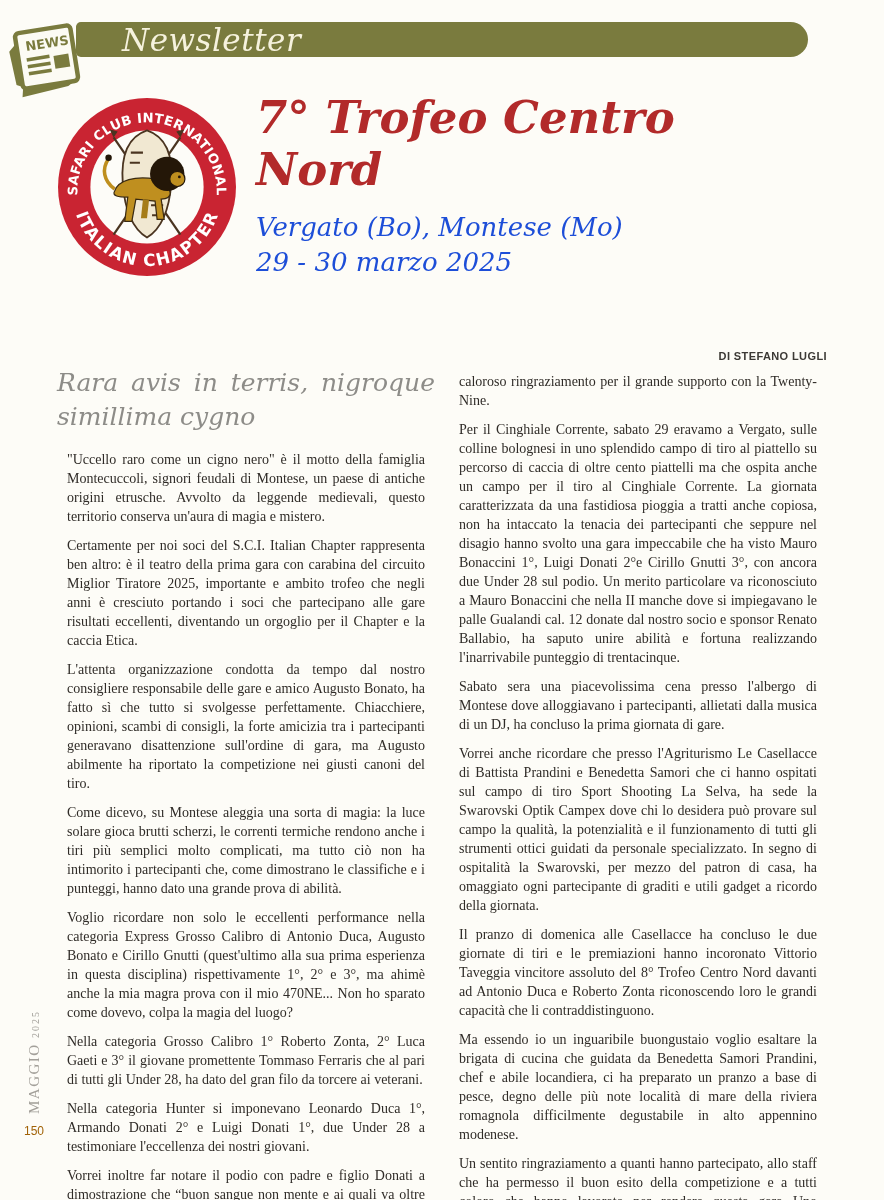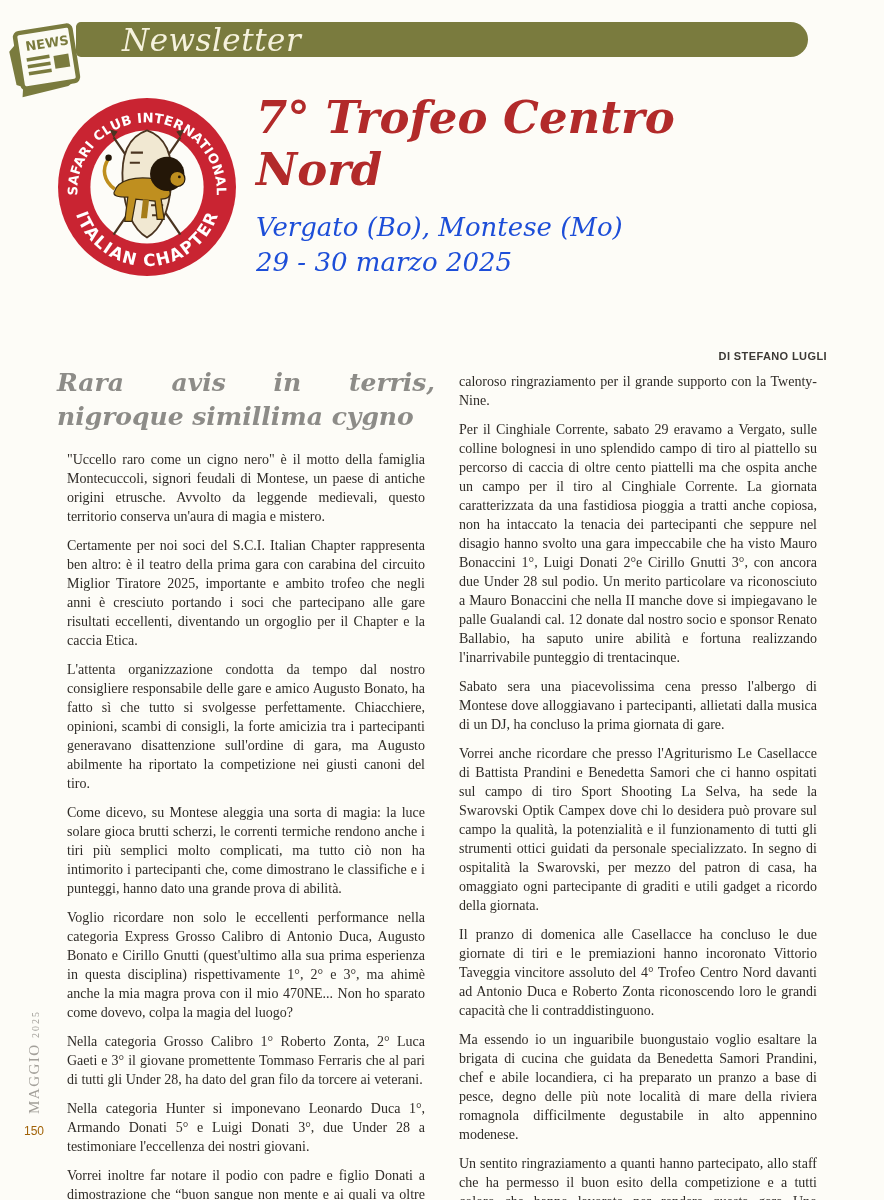--- a/index.html
+++ b/index.html
@@ -46,21 +46,21 @@
   }
 
   
   .columns{
     position:absolute;left:57px;top:362px;width:770px;
     display:flex;gap:14px;
   }
   .col{width:378px;}
   .col-heading{
     margin:4px 0 16px 0;
-    font-family:"DejaVu Serif",serif;font-style:italic;font-weight:bold;
+    font-family:"DejaVu Serif",serif;font-style:italic;font-weight:normal;
     font-size:25px;line-height:1.35;color:#8d8c88;
     text-align:justify;
   }
   .para{
     margin:10px;font-size:14px;line-height:19px;color:#2f2b27;
     text-align:justify;hyphens:auto;
   }
 
   
   .margin-date{
@@ -145,30 +145,30 @@
   <section class="columns">
     <div class="col col-left">
       <h2 class="col-heading">Rara avis in terris, nigroque simillima cygno</h2>
       <div>
           <p class="para">"Uccello raro come un cigno nero" è il motto della famiglia Montecuccoli, signori feudali di Montese, un paese di antiche origini etrusche. Avvolto da leggende medievali, questo territorio conserva un'aura di magia e mistero.</p>
           <p class="para">Certamente per noi soci del S.C.I. Italian Chapter rappresenta ben altro: è il teatro della prima gara con carabina del circuito Miglior Tiratore 2025, importante e ambito trofeo che negli anni è cresciuto portando i soci che partecipano alle gare risultati eccellenti, diventando un orgoglio per il Chapter e la caccia Etica.</p>
           <p class="para">L'attenta organizzazione condotta da tempo dal nostro consigliere responsabile delle gare e amico Augusto Bonato, ha fatto sì che tutto si svolgesse perfettamente. Chiacchiere, opinioni, scambi di consigli, la forte amicizia tra i partecipanti generavano disattenzione sull'ordine di gara, ma Augusto abilmente ha riportato la competizione nei giusti canoni del tiro.</p>
           <p class="para">Come dicevo, su Montese aleggia una sorta di magia: la luce solare gioca brutti scherzi, le correnti termiche rendono anche i tiri più semplici molto complicati, ma tutto ciò non ha intimorito i partecipanti che, come dimostrano le classifiche e i punteggi, hanno dato una grande prova di abilità.</p>
           <p class="para">Voglio ricordare non solo le eccellenti performance nella categoria Express Grosso Calibro di Antonio Duca, Augusto Bonato e Cirillo Gnutti (quest'ultimo alla sua prima esperienza in questa disciplina) rispettivamente 1°, 2° e 3°,  ma ahimè anche la mia magra prova con il mio 470NE... Non ho sparato come dovevo, colpa la magia del luogo?</p>
           <p class="para">Nella categoria Grosso Calibro 1° Roberto Zonta, 2° Luca Gaeti e 3° il giovane promettente Tommaso Ferraris  che al pari di tutti gli Under 28,  ha dato del gran filo da torcere ai veterani.</p>
-          <p class="para">Nella categoria Hunter si imponevano Leonardo Duca 1°, Armando Donati 5° e Luigi Donati 3°, due Under 28 a testimoniare l'eccellenza dei nostri giovani.</p>
+          <p class="para">Nella categoria Hunter si imponevano Leonardo Duca 1°, Armando Donati 2° e Luigi Donati 1°, due Under 28 a testimoniare l'eccellenza dei nostri giovani.</p>
           <p class="para">Vorrei inoltre far notare il podio con padre e figlio Donati a dimostrazione che “buon sangue non mente e ai quali va oltre alle congratulazioni, il nostro più</p>
         </div>
     </div>
     <div class="col col-right">
         <p class="para">caloroso ringraziamento per il grande supporto con la Twenty-Nine.</p>
         <p class="para">Per il Cinghiale Corrente, sabato 29 eravamo a Vergato, sulle colline bolognesi in uno splendido campo di tiro al piattello su percorso di caccia di oltre cento piattelli ma che ospita anche un campo per il tiro al Cinghiale Corrente. La giornata caratterizzata da una fastidiosa pioggia a tratti anche copiosa, non ha intaccato la tenacia dei partecipanti che seppure nel disagio hanno svolto una gara impeccabile che ha visto Mauro Bonaccini 1°, Luigi Donati 2°e Cirillo Gnutti 3°, con ancora due Under 28 sul podio. Un merito particolare va riconosciuto a Mauro Bonaccini che nella II manche dove si impiegavano le palle Gualandi cal. 12 donate dal nostro socio e sponsor Renato Ballabio, ha saputo unire abilità e fortuna realizzando l'inarrivabile punteggio di trentacinque.</p>
         <p class="para">Sabato sera una piacevolissima cena presso l'albergo di Montese dove alloggiavano i partecipanti, allietati dalla musica di un DJ,  ha concluso la prima giornata di gare.</p>
         <p class="para">Vorrei anche ricordare che presso l'Agriturismo Le Casellacce di Battista Prandini e Benedetta Samori che ci hanno ospitati sul campo di tiro Sport Shooting La Selva, ha sede la Swarovski Optik Campex dove chi lo desidera può provare sul campo la qualità,  la potenzialità e il funzionamento di tutti gli strumenti ottici guidati da personale specializzato. In segno di ospitalità la Swarovski, per mezzo del patron di casa, ha omaggiato ogni partecipante di graditi e utili gadget a ricordo della giornata.</p>
-        <p class="para">Il pranzo di domenica alle Casellacce ha concluso le due giornate di tiri e le premiazioni hanno incoronato Vittorio Taveggia vincitore assoluto del 4° Trofeo Centro Nord davanti ad Antonio Duca e Roberto Zonta riconoscendo loro le grandi capacità che li contraddistinguono.</p>
+        <p class="para">Il pranzo di domenica alle Casellacce ha concluso le due giornate di tiri e le premiazioni hanno incoronato Vittorio Taveggia vincitore assoluto del 8° Trofeo Centro Nord davanti ad Antonio Duca e Roberto Zonta riconoscendo loro le grandi capacità che li contraddistinguono.</p>
         <p class="para">Ma essendo io un inguaribile buongustaio voglio esaltare la brigata di cucina che guidata da Benedetta Samori Prandini, chef e abile locandiera, ci ha preparato un pranzo a base di pesce, degno delle più note località di mare della riviera romagnola difficilmente degustabile in alto appennino modenese.</p>
         <p class="para">Un sentito ringraziamento a quanti hanno partecipato, allo staff che ha permesso il buon esito della competizione e a tutti coloro che hanno lavorato per rendere questa gara...Uno splendido gioco!</p>
         <p class="para">Arrivederci al 12-13-aprile a Pellegrino Parmense... Il gioco continua!</p>
       </div>
   </section>
 
   <div class="margin-date">
     <span>MAGGIO</span>
     <span class="yr">2025</span>
   </div>

